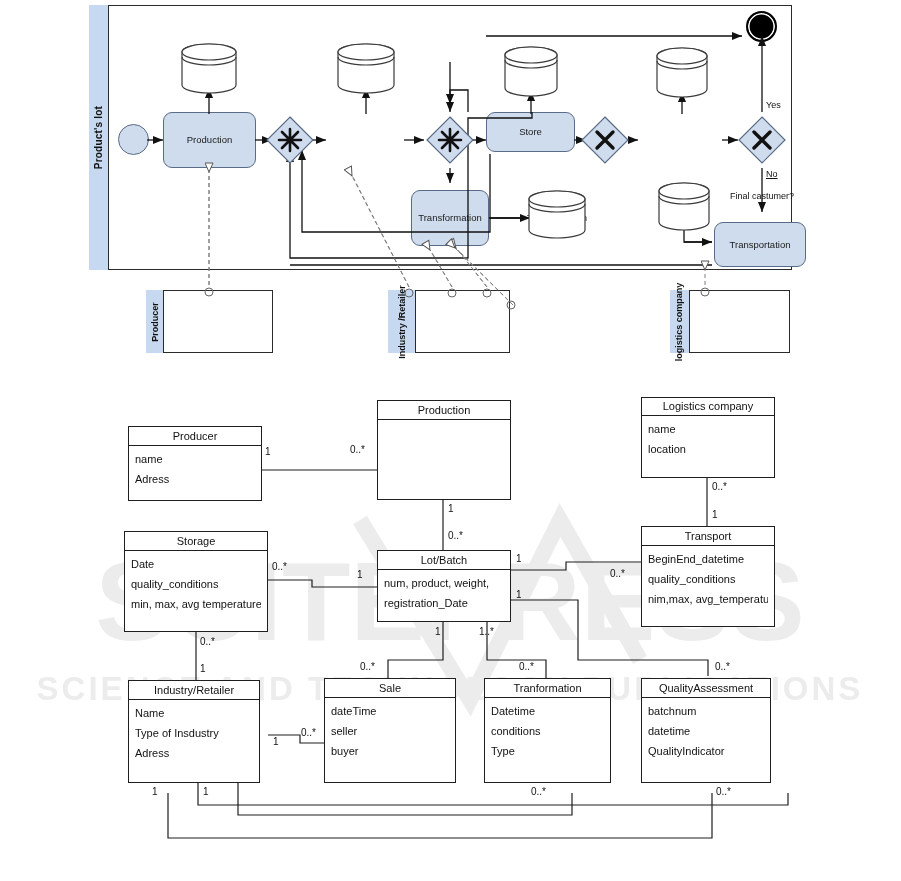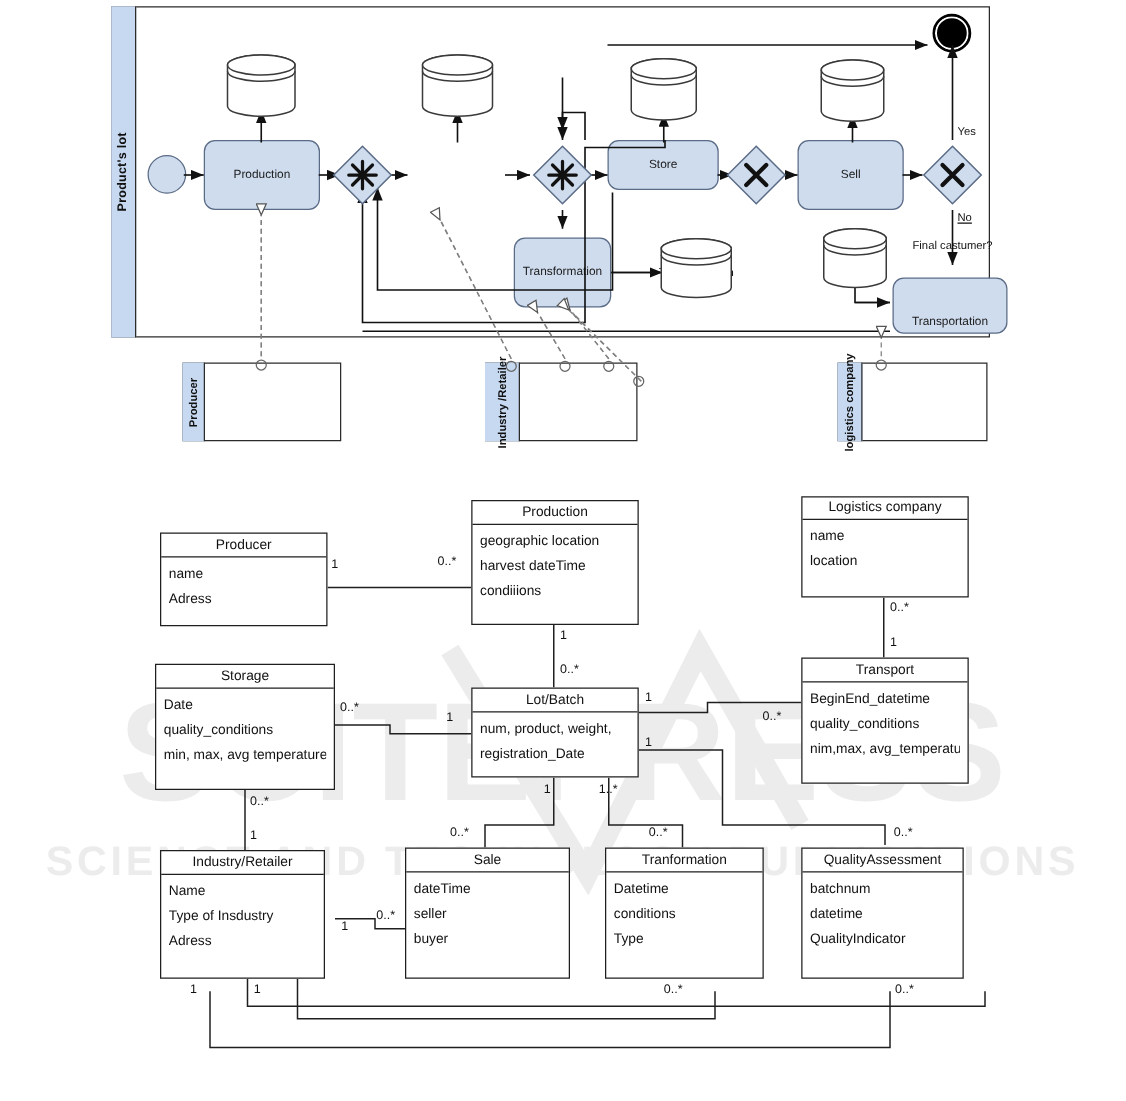--- a/index.html
+++ b/index.html
@@ -192,24 +192,21 @@
 
   <div class="task" style="left:163px;top:112px;width:93px;height:56px;">
     <span>Production</span>
   </div>
   <div class="task" style="left:486px;top:112px;width:89px;height:40px;">
     <span>Store</span>
   </div>
   <div class="task" style="left:411px;top:190px;width:78px;height:56px;">
     <span>Transformation</span>
   </div>
-  <div class="task" style="left:638px;top:112px;width:85px;height:56px;">
-    <span>Sell</span>
-  </div>
-  <div class="task" style="left:714px;top:222px;width:92px;height:45px;align-items:flex-end;">
+  <div class="task" style="left:714px;top:222px;width:92px;height:45px;">
     <span>Transportation</span>
   </div>
 
   <div class="ds-label" style="left:179px;top:68px;width:60px;">
     <span>Production</span></div>
   <div class="ds-label" style="left:336px;top:58px;width:60px;line-height:11px;white-space:normal;">
     <span>Quality Assessment</span></div>
   <div class="ds-label" style="left:501px;top:62px;width:60px;">
     <span>Storage</span></div>
   <div class="ds-label" style="left:652px;top:63px;width:60px;">
@@ -273,25 +270,20 @@
   <div class="cls" style="left:128px;top:426px;width:134px;height:75px;">
     <div class="cname">Producer</div>
     <div class="attrs">
       <div>name</div>
       <div>Adress</div>
     </div>
   </div>
 
   <div class="cls" style="left:377px;top:400px;width:134px;height:100px;">
     <div class="cname">Production</div>
-    <div class="attrs">
-      <div>geographic location</div>
-      <div>harvest dateTime</div>
-      <div>condiiions</div>
-    </div>
   </div>
 
   <div class="cls" style="left:641px;top:397px;width:134px;height:81px;">
     <div class="cname" style="line-height:11px;">Logistics company</div>
     <div class="attrs">
       <div>name</div>
       <div>location</div>
     </div>
   </div>
 

